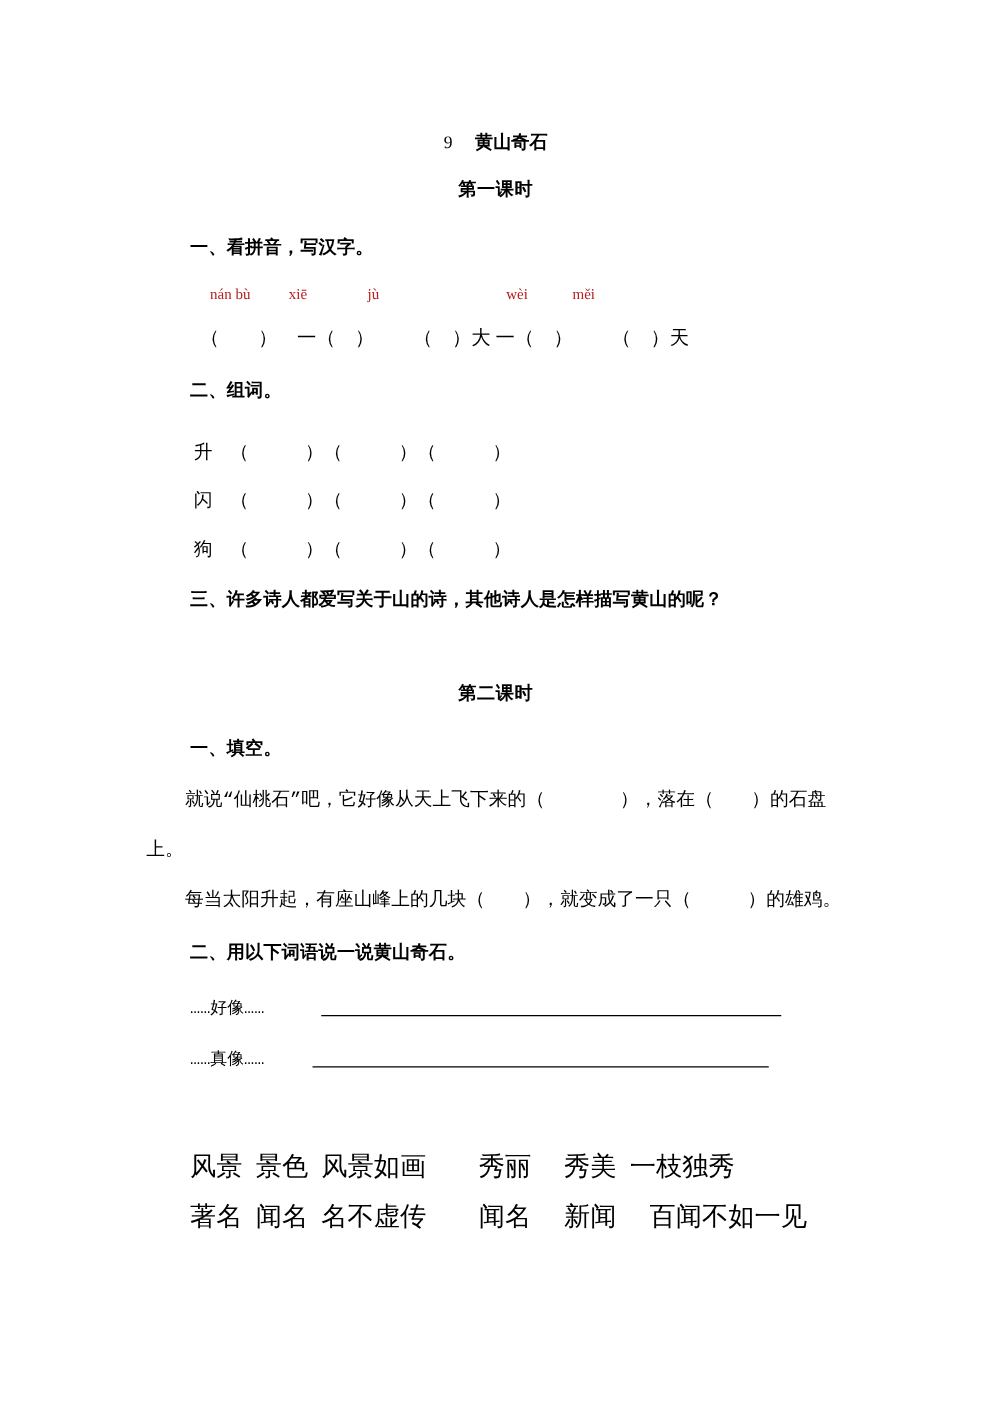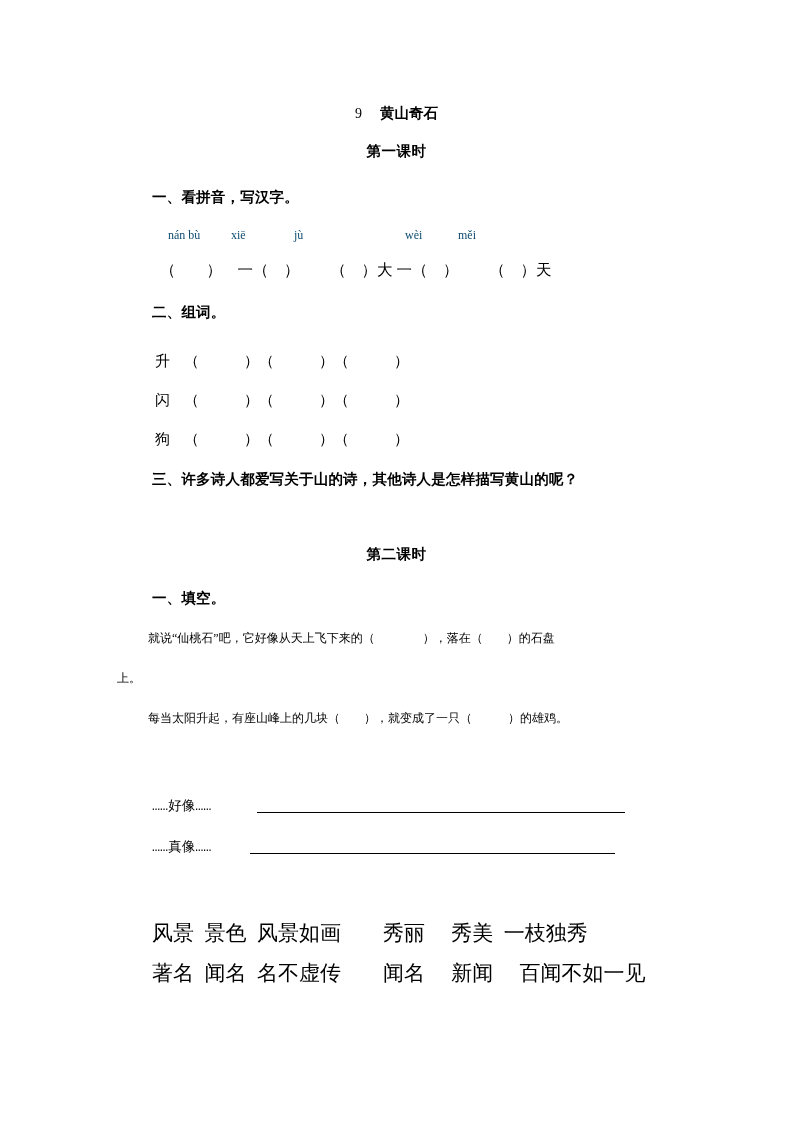--- a/index.html
+++ b/index.html
@@ -47,39 +47,39 @@
   .qhead {
     font-family: "Liberation Sans", "DejaVu Sans", sans-serif;
     font-weight: bold;
     font-size: 14.5px;
     letter-spacing: 0.2px;
   }
 
   .pinyin-line {
     font-family: "Liberation Serif", "DejaVu Serif", serif;
     font-size: 12px;
-    color: #0c4a6e;
+    color: #b91c1c;
     white-space: pre;
   }
 
   .brackets-line {
     font-family: "Liberation Serif", "DejaVu Serif", serif;
     font-size: 15.5px;
     white-space: pre;
   }
 
   .zuci-line {
     font-family: "Liberation Serif", "DejaVu Serif", serif;
     font-size: 15px;
     white-space: pre;
   }
 
   .fill-line {
-    font-family: Liberation Serif, serif;
-    font-size: 12px;
+    font-family: Liberation Mono, monospace;
+    font-size: 15px;
     white-space: pre;
   }
 
   .word-line {
     font-family: "Liberation Serif", "DejaVu Serif", serif;
     font-size: 21px;
     white-space: pre;
   }
 
   .prompt {
@@ -136,20 +136,21 @@
   <div class="abs qhead" style="left:152px; top:470px;">三、许多诗人都爱写关于山的诗，其他诗人是怎样描写黄山的呢？</div>
 
   <div class="abs center-title" style="left:0; top:545px; width:793px;">第二课时</div>
 
   <div class="abs qhead" style="left:152px; top:589px;">一、填空。</div>
 
   <div class="abs fill-line" style="left:148px; top:630px;">就说“仙桃石”吧，它好像从天上飞下来的（　　　　），落在（　　）的石盘</div>
   <div class="abs fill-line" style="left:117px; top:670px;">上。</div>
   <div class="abs fill-line" style="left:148px; top:710px;">每当太阳升起，有座山峰上的几块（　　），就变成了一只（　　　）的雄鸡。</div>
 
+  <div class="abs qhead" style="left:152px; top:752px;">二、用以下词语说一说黄山奇石。</div>
 
   <div class="abs prompt" style="left:152px; top:797px;">……好像……</div>
   <div class="rule" style="left:257px; top:812px; width:368px;"></div>
 
   <div class="abs prompt" style="left:152px; top:838px;">……真像……</div>
   <div class="rule" style="left:250px; top:853px; width:365px;"></div>
 
 
   <div class="abs word-line" style="left:152px; top:919px;">风景  景色  风景如画　　秀丽　 秀美  一枝独秀</div>
   <div class="abs word-line" style="left:152px; top:959px;">著名  闻名  名不虚传　　闻名　 新闻　 百闻不如一见</div>

